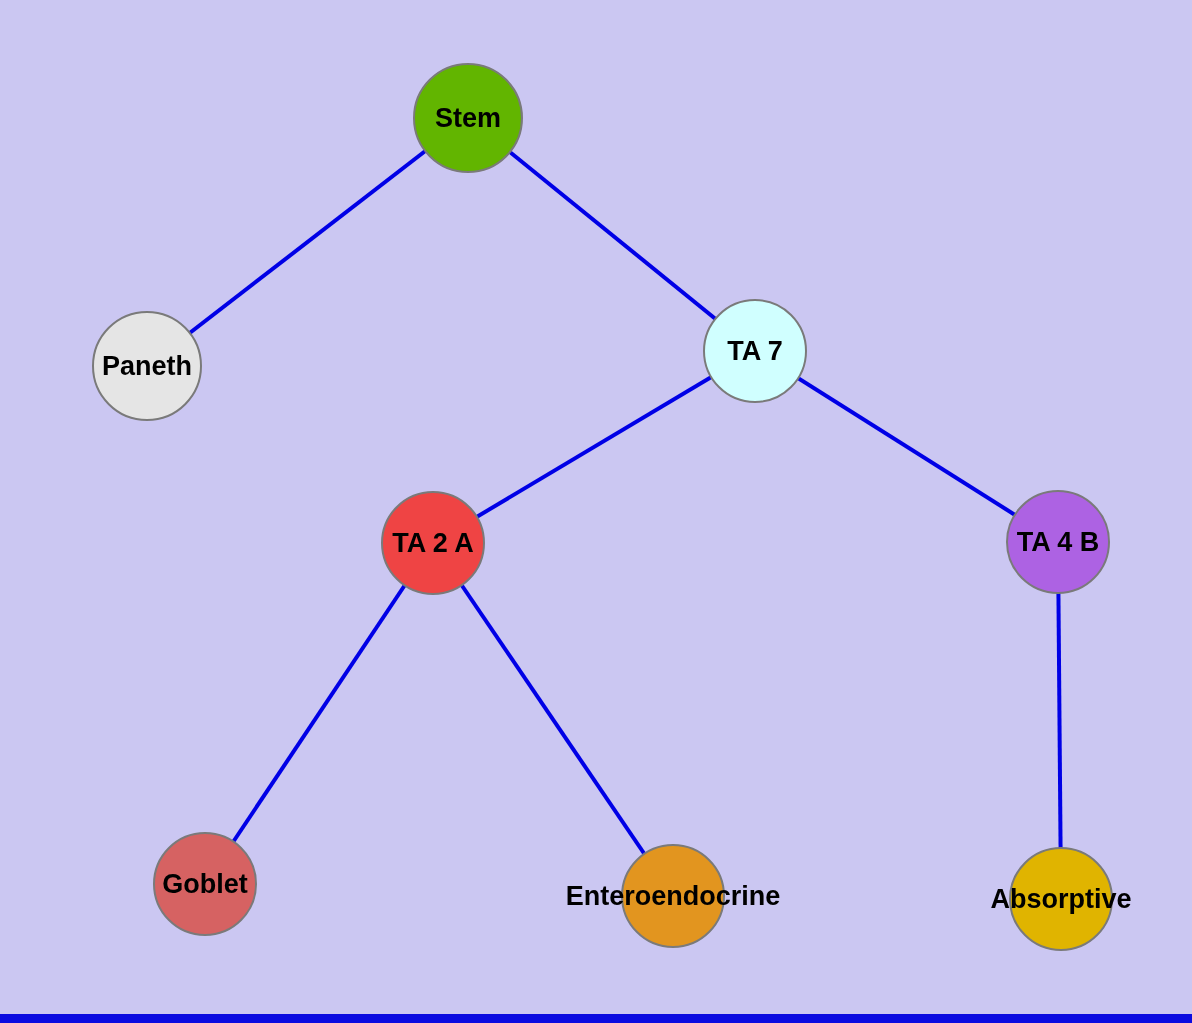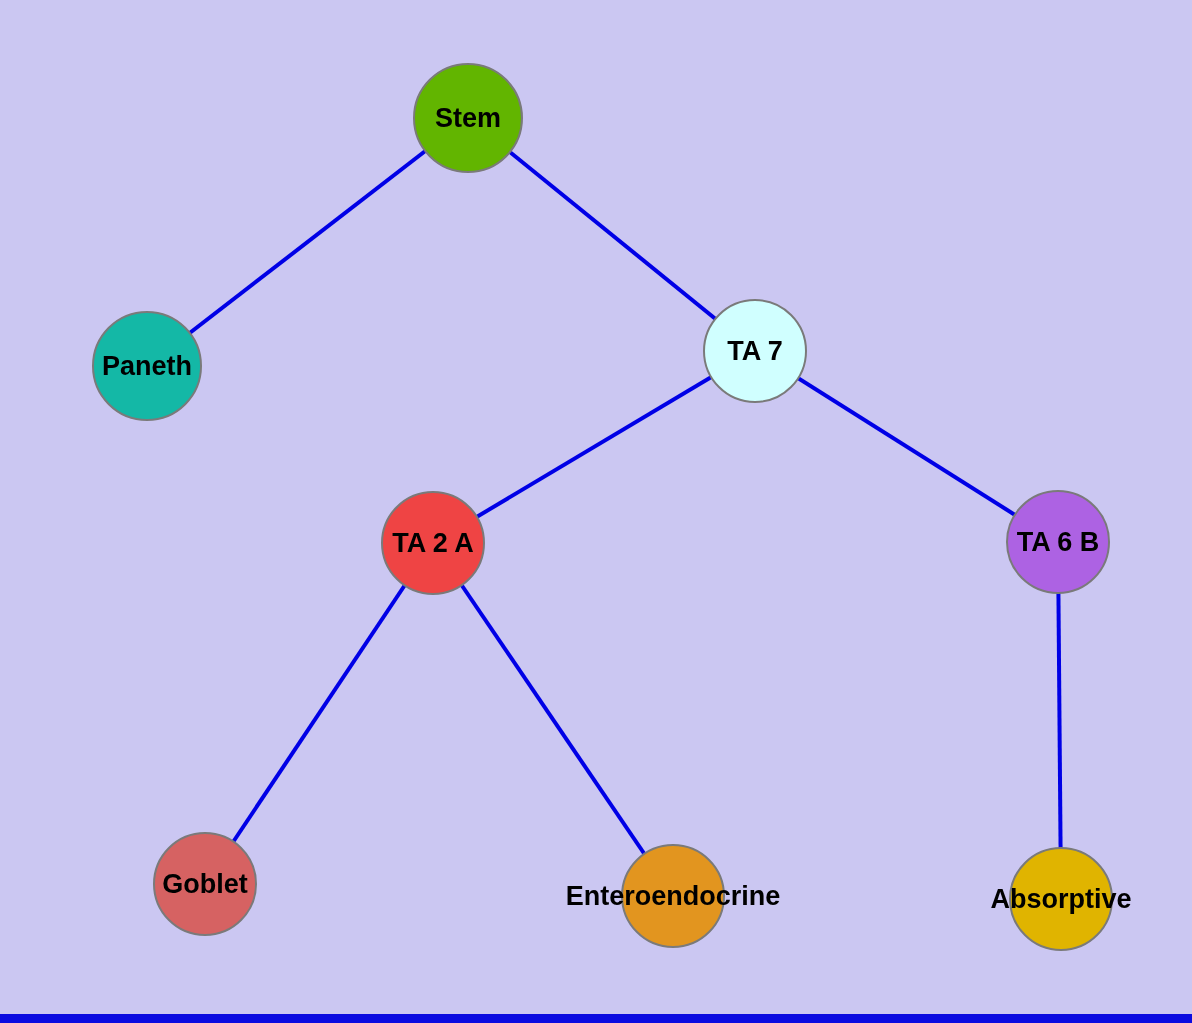--- a/index.html
+++ b/index.html
@@ -57,31 +57,31 @@
       <line x1="755" y1="351" x2="433" y2="543" stroke="#0000e6" stroke-width="4"></line>
       <line x1="755" y1="351" x2="1058" y2="542" stroke="#0000e6" stroke-width="4"></line>
       <line x1="433" y1="543" x2="205" y2="884" stroke="#0000e6" stroke-width="4"></line>
       <line x1="433" y1="543" x2="673" y2="896" stroke="#0000e6" stroke-width="4"></line>
       <line x1="1058" y1="542" x2="1061" y2="899" stroke="#0000e6" stroke-width="4"></line>
     </svg>
   <div id="nodes-layer">
       <div class="node" style="left: 413px; top: 63px; width: 110px; height: 110px; background: rgb(98, 181, 0); border: 2px solid rgb(122, 122, 122);">
         <span class="node-label">Stem</span>
       </div>
-      <div class="node" style="left: 92px; top: 311px; width: 110px; height: 110px; background: #14b8a6; border: 2px solid rgb(122, 122, 122);">
+      <div class="node" style="left: 92px; top: 311px; width: 110px; height: 110px; background: #e5e5e5; border: 2px solid rgb(122, 122, 122);">
         <span class="node-label">Paneth</span>
       </div>
       <div class="node" style="left: 703px; top: 299px; width: 104px; height: 104px; background: rgb(208, 255, 255); border: 2px solid rgb(122, 122, 122);">
         <span class="node-label">TA 7</span>
       </div>
       <div class="node" style="left: 381px; top: 491px; width: 104px; height: 104px; background: #ef4444; border: 2px solid rgb(122, 122, 122);">
         <span class="node-label">TA 2 A</span>
       </div>
       <div class="node" style="left: 1006px; top: 490px; width: 104px; height: 104px; background: rgb(173, 98, 227); border: 2px solid rgb(122, 122, 122);">
-        <span class="node-label">TA 6 B</span>
+        <span class="node-label">TA 4 B</span>
       </div>
       <div class="node" style="left: 153px; top: 832px; width: 104px; height: 104px; background: rgb(214, 98, 98); border: 2px solid rgb(122, 122, 122);">
         <span class="node-label">Goblet</span>
       </div>
       <div class="node" style="left: 621px; top: 844px; width: 104px; height: 104px; background: rgb(226, 149, 31); border: 2px solid rgb(122, 122, 122); text-align: center;">
         <span class="node-label">Enteroendocrine</span>
       </div>
       <div class="node" style="left: 1009px; top: 847px; width: 104px; height: 104px; background: rgb(224, 180, 0); border: 2px solid rgb(122, 122, 122); text-decoration: underline;">
         <span class="node-label">Absorptive</span>
       </div>

